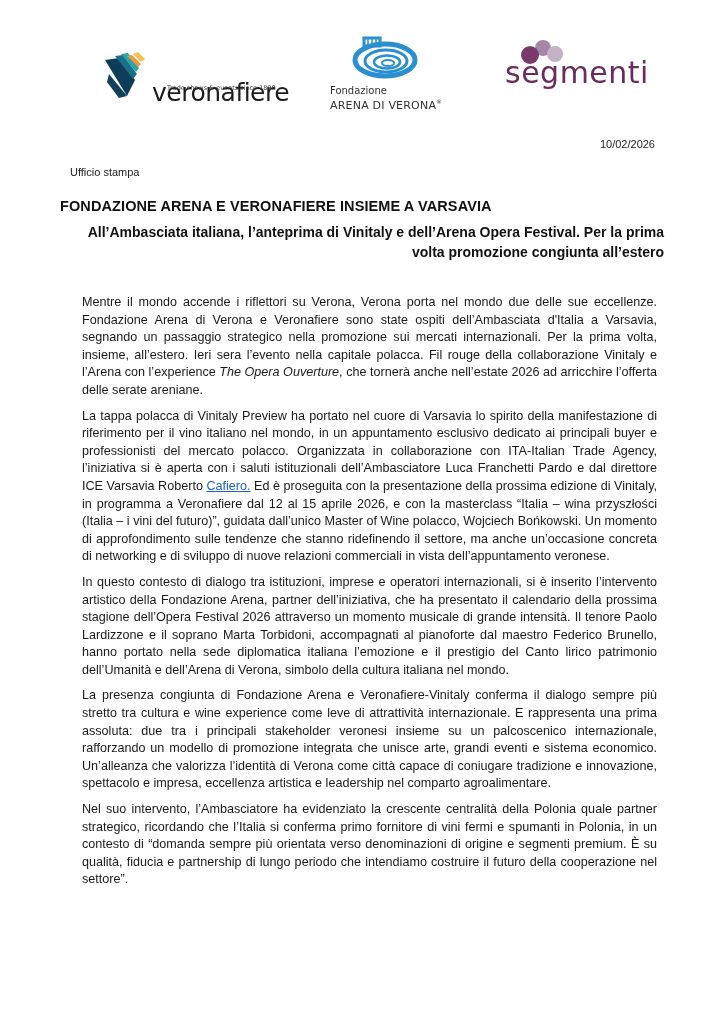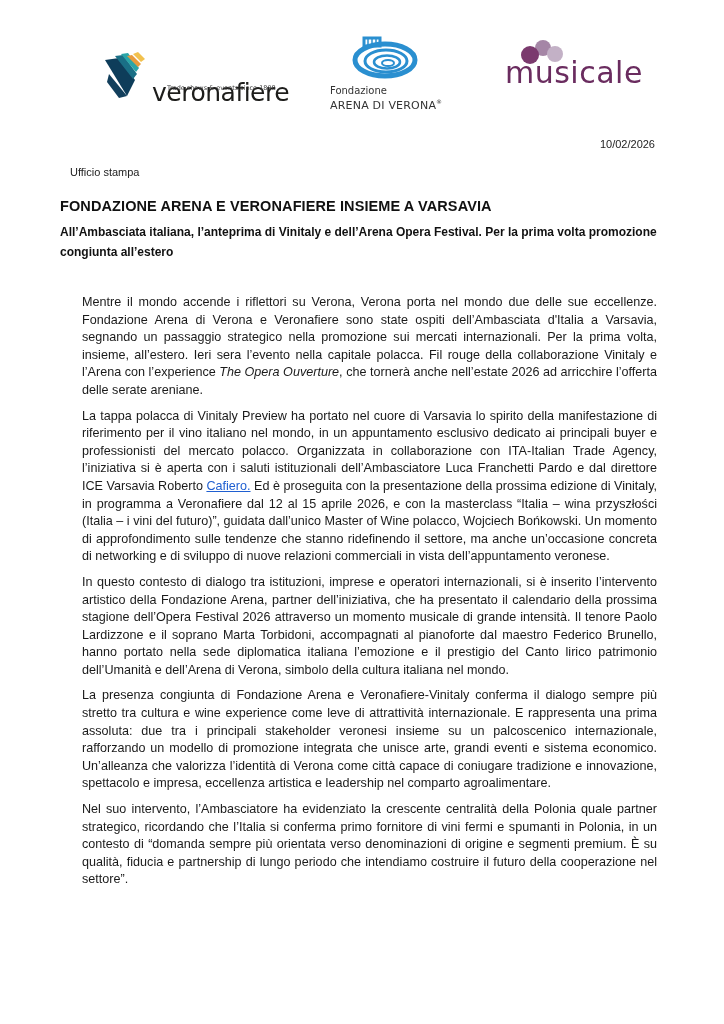--- a/index.html
+++ b/index.html
@@ -11,21 +11,21 @@
   .vf-tag { position:absolute; left:50px; top:34px; font-family:"DejaVu Sans", sans-serif; font-size:6.5px; color:#3a3a3a; white-space:nowrap;margin-left:12px; }
   .logo-arena { position:absolute; left:318px; top:32px; width:110px; height:85px; text-align:left;margin-left:12px; }
   .arena-sub { position:absolute; left:0; width:110px; top:53px; font-size:10px; color:#333; font-family:"DejaVu Sans", sans-serif; }
   .arena-main { position:absolute; left:0; width:110px; top:66px; font-size:11px; color:#333; font-family:"DejaVu Sans", sans-serif; letter-spacing:0.2px; white-space:nowrap; }
   .logo-vin { position:absolute; left:505px; top:45px; width:120px; height:60px; }
   .vin-word { position:absolute; left:0; top:10px; font-family:"DejaVu Sans", sans-serif; font-size:30px; color:#6a2c5f; letter-spacing:0.5px; }
   .meta { position:absolute; top:138px; left:70px; width:585px; font-size:11px; color:#222; }
   .meta .left { position:absolute; left:0;margin-top:28px; }
   .meta .right { position:absolute; right:0; }
   .title { position:absolute; top:198px; left:60px; width:604px; text-align:left; font-weight:bold; font-size:14.5px; color:#111; letter-spacing:0.1px; }
-  .subtitle { position:absolute; top:222px; left:60px; width:604px; text-align:left; font-weight:bold; font-size:12px; line-height:20px; color:#111; }
+  .subtitle { position:absolute; top:222px; left:60px; width:604px; text-align:right; font-weight:bold; font-size:14px; line-height:20px; color:#111; }
   .body { position:absolute; top:294px; left:70px; width:587px; font-size:12.6px; line-height:17.6px; color:#1a1a1a; text-align:justify; }
   .body p { margin:0 0 8px 12px; }
   .body a { color:#1f5fd1; text-decoration:underline; }
   .body em { font-style:italic; }
 </style>
 </head>
 <body>
 
 <div class="logos">
 
@@ -56,21 +56,21 @@
     <div class="arena-sub">Fondazione</div>
     <div class="arena-main"><span>ARENA DI VERONA</span><sup style="font-size:6px;">®</sup></div>
   </div>
 
   <div class="logo-vin">
     <svg width="60" height="26" viewBox="0 0 60 26" style="position:absolute;left:10px;top:-6px;">
       <circle cx="28" cy="9" r="8" fill="#a586a6"></circle>
       <circle cx="40" cy="15" r="8" fill="#c3b1c6"></circle>
       <circle cx="15" cy="16" r="9" fill="#7b3a6e"></circle>
     </svg>
-    <div class="vin-word">musicale</div>
+    <div class="vin-word">segmenti</div>
   </div>
 </div>
 
 <div class="meta">
   <span class="left">Ufficio stampa</span>
   <span class="right">10/02/2026</span>
 </div>
 
 <div class="title">FONDAZIONE ARENA E VERONAFIERE INSIEME A VARSAVIA</div>
 <div class="subtitle">All’Ambasciata italiana, l’anteprima di Vinitaly e dell’Arena Opera Festival. Per la prima volta promozione congiunta all’estero</div>

